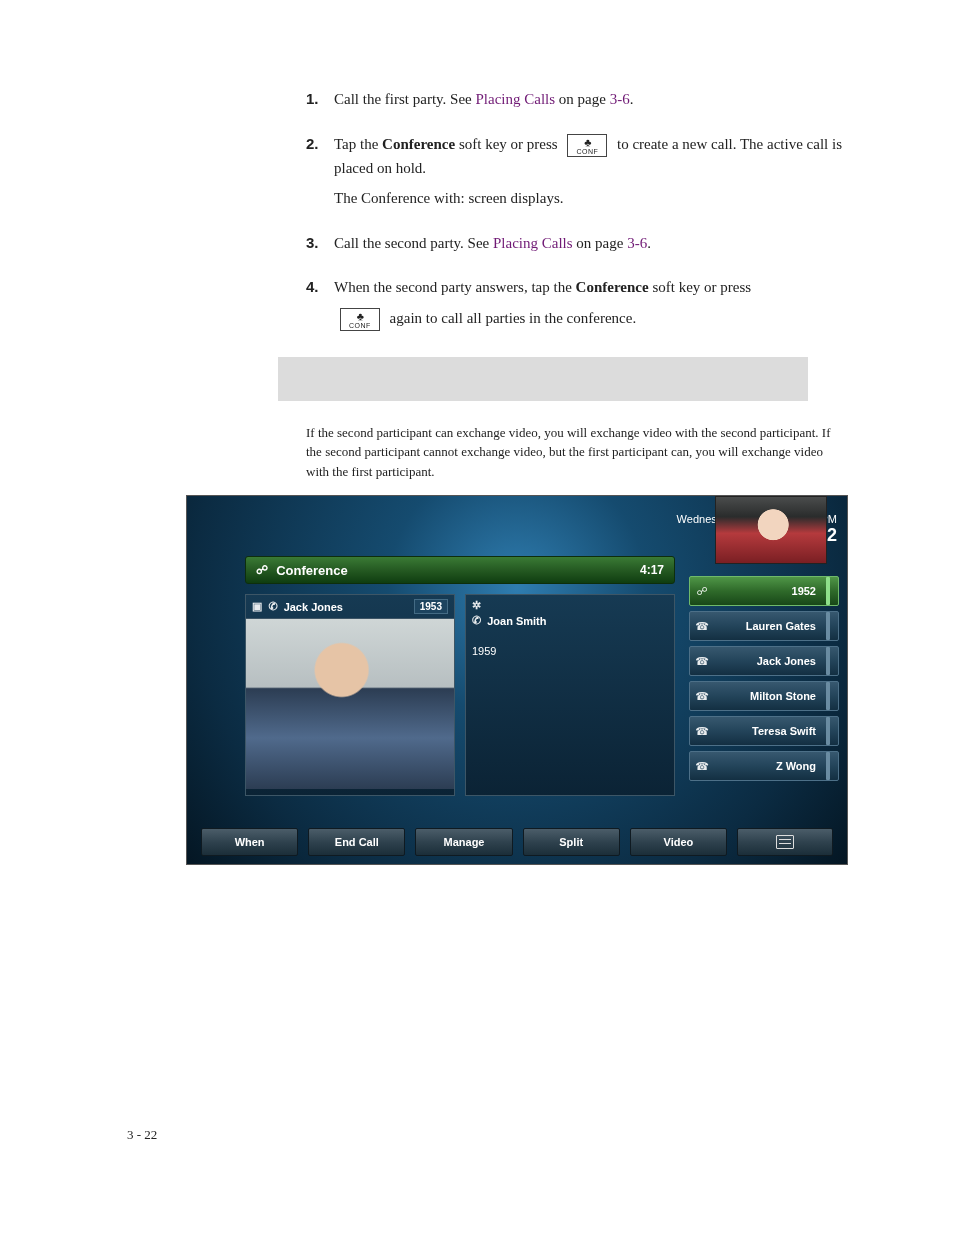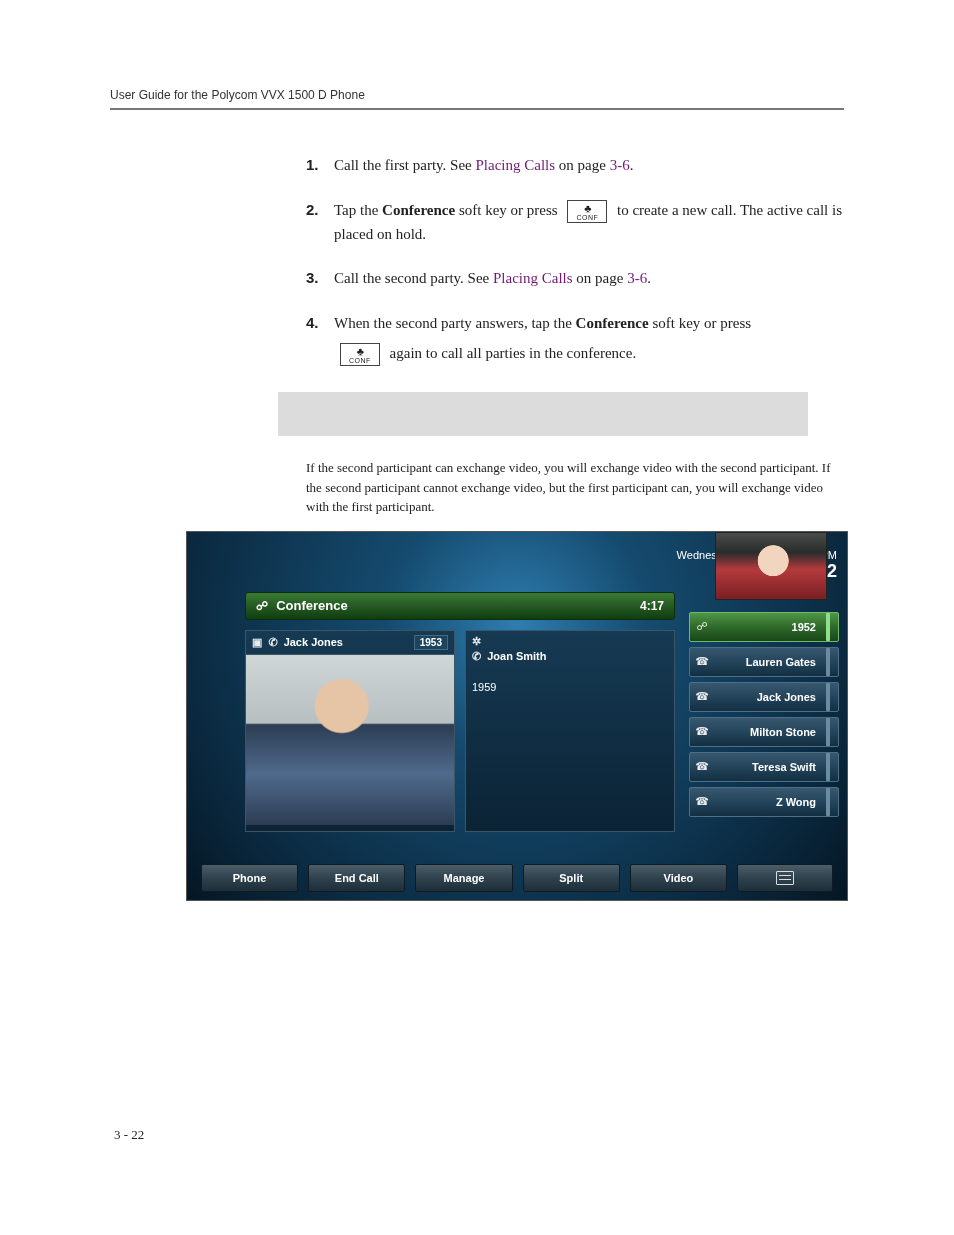--- a/index.html
+++ b/index.html
@@ -232,29 +232,28 @@
   }
   .ps-sk .menu-icon::before, .ps-sk .menu-icon::after {
     content:""; position:absolute; left:2px; right:2px; height:1px; background:#ddd;
   }
   .ps-sk .menu-icon::before { top:3px; }
   .ps-sk .menu-icon::after { top:7px; }
 
   .page-number {
     position: absolute;
     bottom: 92px;
-    left: 114px;
+    left: 127px;
     font-size: 13px;
   }
 </style>
 </head>
 <body>
 
 <div class="page">
-  <div class="running-head">User Guide for the Polycom VVX 1500 D Phone</div>
 
   <div class="content">
 
     <ol class="steps">
 
       <li>
         <span class="num">1.</span>
         <div class="step-body">
           <p>
             <span>Call the first party. See </span><a class="link" href="#">Placing Calls</a><span> on page </span><a class="link" href="#">3-6</a><span>.</span>
@@ -266,20 +265,21 @@
         <span class="num">2.</span>
         <div class="step-body">
           <p>
             <span>Tap the </span><span class="bold">Conference</span><span> soft key or press </span>
             <span class="conf-key">
               <span class="conf-icon">♣</span>
               <span class="conf-label">CONF</span>
             </span>
             <span> to create a new call. The active call is placed on hold.</span>
           </p>
+          <p>The Conference with: screen displays.</p>
         </div>
       </li>
 
       <li>
         <span class="num">3.</span>
         <div class="step-body">
           <p>
             <span>Call the second party. See </span><a class="link" href="#">Placing Calls</a><span> on page </span><a class="link" href="#">3-6</a><span>.</span>
           </p>
         </div>
@@ -378,21 +378,21 @@
             <div class="ps-side-item">
               <span class="si-icon">☎</span>
               <span class="si-label">Z Wong</span>
               <span class="si-bar"></span>
             </div>
           </div>
         </div>
       </div>
 
       <div class="ps-softkeys">
-        <div class="ps-sk">Phone</div>
+        <div class="ps-sk">When</div>
         <div class="ps-sk">End Call</div>
         <div class="ps-sk">Manage</div>
         <div class="ps-sk">Split</div>
         <div class="ps-sk">Video</div>
         <div class="ps-sk menu">
           <span class="menu-icon"></span>
         </div>
       </div>
     </div>
   </div>

